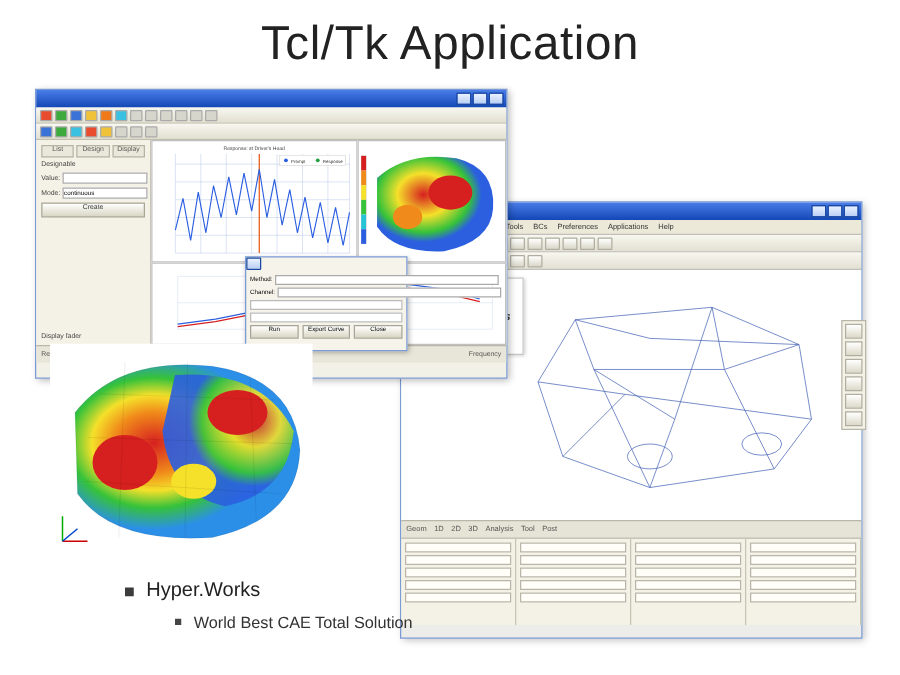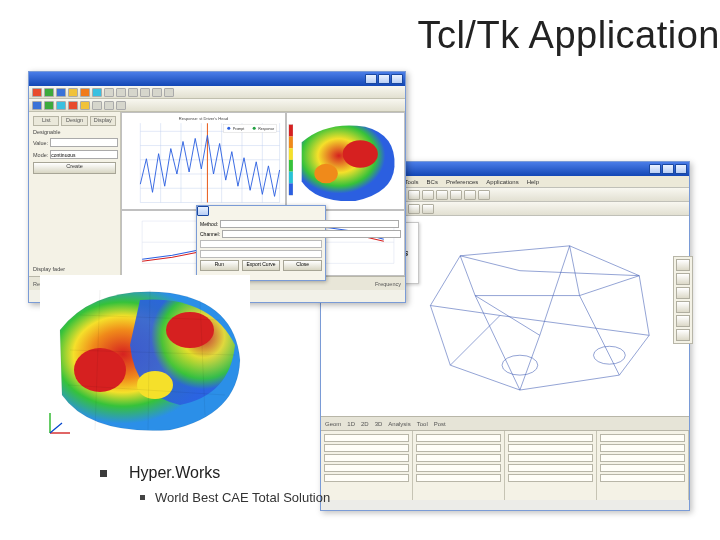--- a/index.html
+++ b/index.html
@@ -5,21 +5,21 @@
   * { box-sizing: border-box; margin: 0; padding: 0; }
   body {
     width: 720px;
     height: 540px;
     background: #fff;
     font-family: "Segoe UI", Arial, sans-serif;
     position: relative;
     overflow: hidden;
   }
   .slide-title {
-    text-align: right;
+    text-align: center;
     font-size: 38px;
     font-weight: 300;
     color: #222;
     padding: 14px 0 8px 0;
     letter-spacing: 0.5px;
   }
   .collage {
     position: relative;
     width: 720px;
     height: 400px;
@@ -270,21 +270,21 @@
     position:absolute; left:4px; bottom:4px; width:30px; height:30px;
   }
 
   
   .bullets {
     position:absolute;
     left:100px;
     top:464px;
   }
   .bullets .l1 {
-    display:flex; align-items:center; gap:22px;
+    display:flex; align-items:center; gap:10px;
     color:#222; font-size:16px; font-weight:400;
   }
   .bullets .l1 .sq { width:7px; height:7px; background:#3b3b3b; }
   .bullets .l2 {
     margin-left:40px; margin-top:8px;
     display:flex; align-items:center; gap:10px;
     color:#333; font-size:13px;justify-content:flex-end;
   }
   .bullets .l2 .sq { width:5px; height:5px; background:#444; }
 </style>

